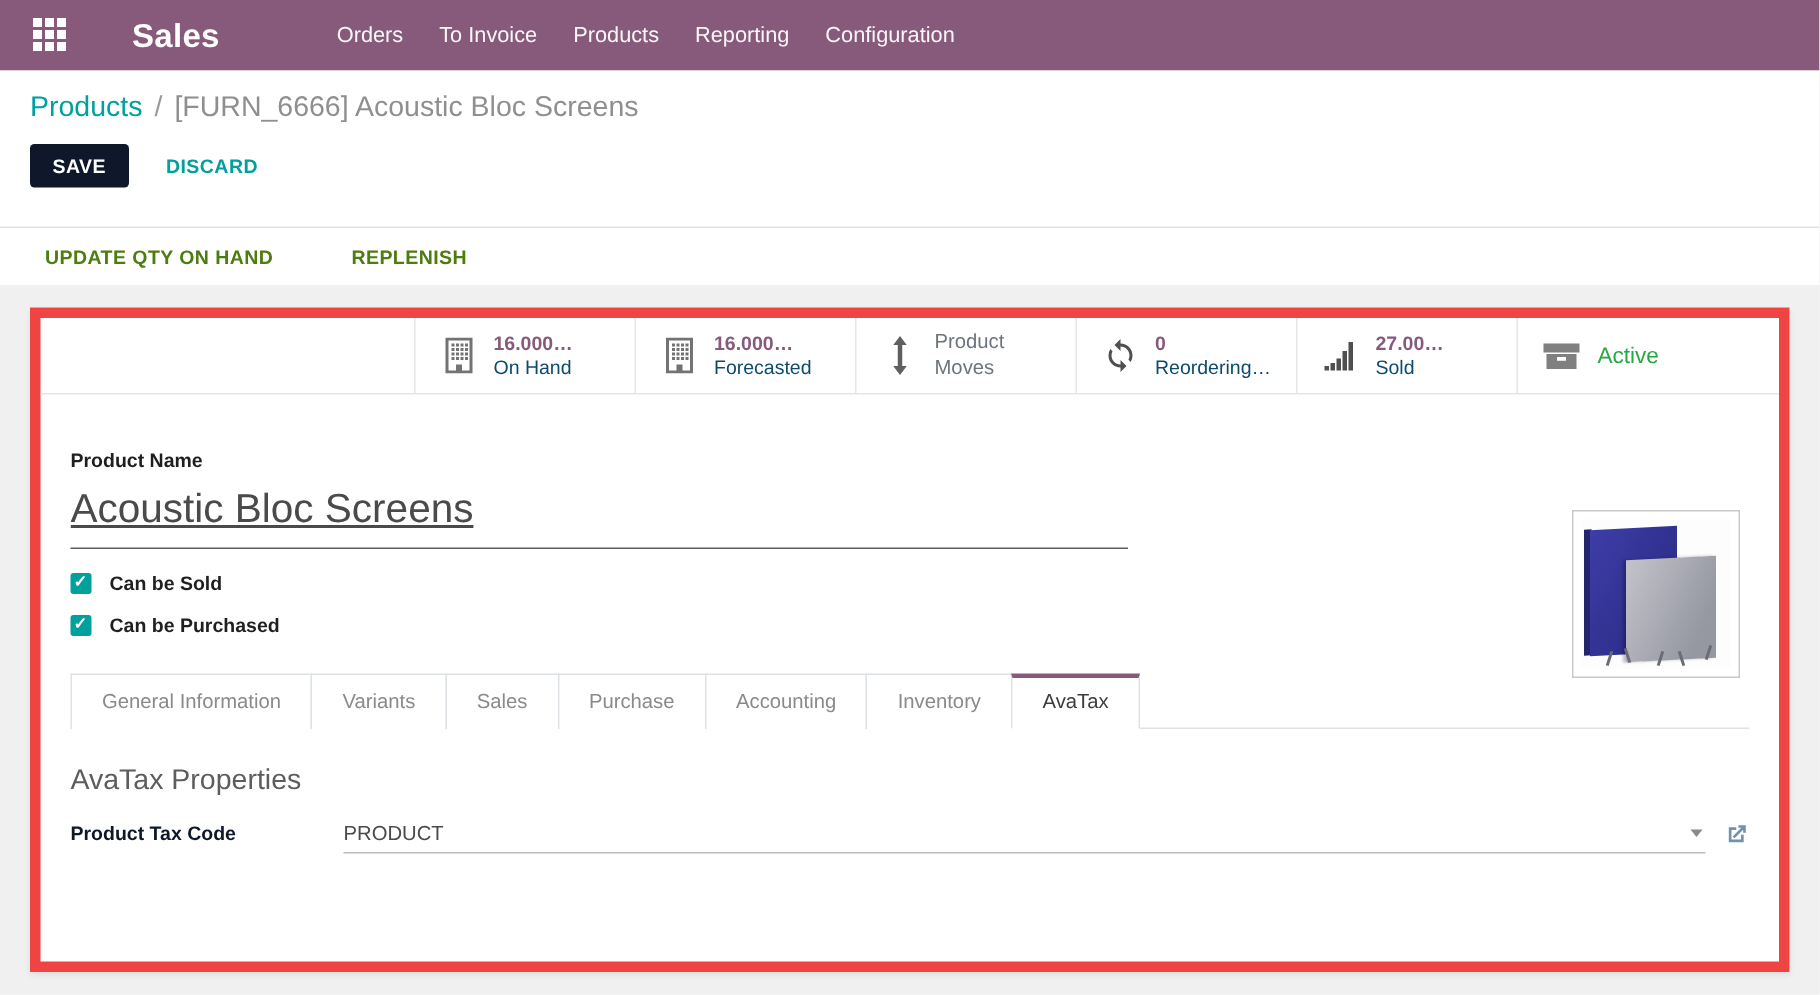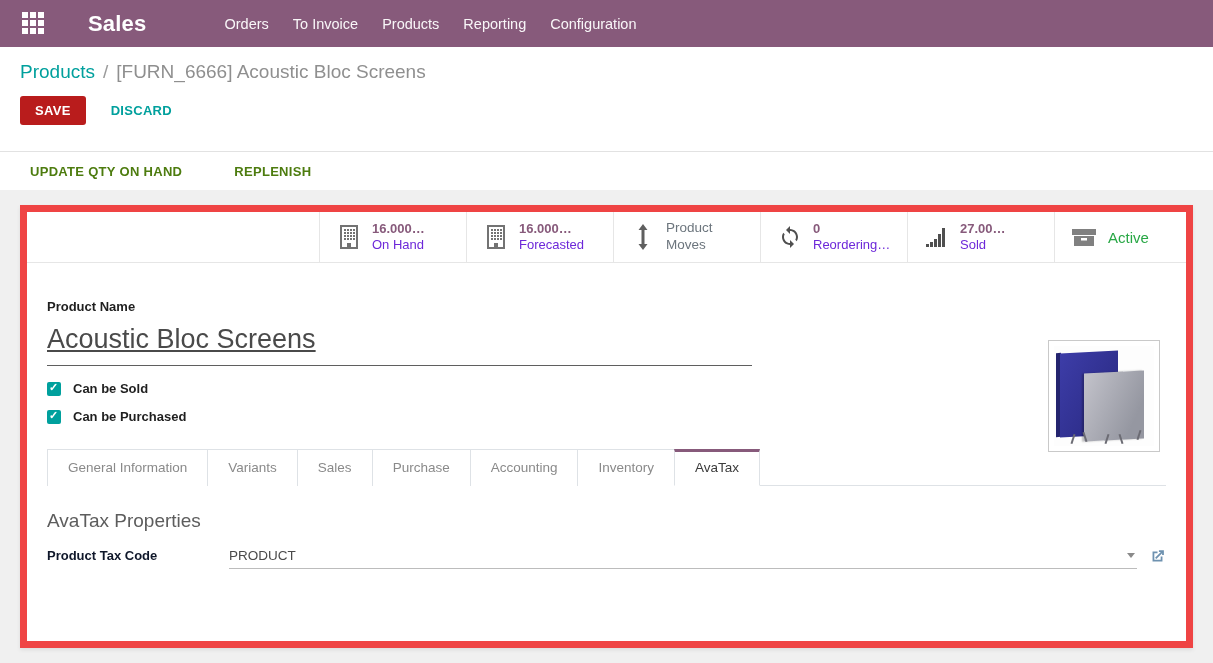--- a/index.html
+++ b/index.html
@@ -15,21 +15,21 @@
   .nav-menu { display:flex; margin-left:66px; }
   .nav-item { color:rgba(255,255,255,.95); font-size:14.5px; padding:14px 12px; cursor:pointer; }
 
   
   .control-panel { height:105px; background:#fff; border-bottom:1px solid #e2e2e2; padding:14px 20px 0; }
   .breadcrumb { font-size:19px; display:flex; gap:8px; align-items:baseline; }
   .breadcrumb .bc-parent { color:#00A09D; cursor:pointer; }
   .breadcrumb .bc-sep { color:#9a9a9a; }
   .breadcrumb .bc-current { color:#8f8f8f; }
   .cp-buttons { margin-top:13px; display:flex; align-items:center; }
-  .btn-save { background:#b91c1c; color:#fff; border:none; font-size:13px; font-weight:bold;
+  .btn-save { background:#0f172a; color:#fff; border:none; font-size:13px; font-weight:bold;
     padding:7px 15px; border-radius:3px; cursor:pointer; letter-spacing:.3px;
     font-family:"Liberation Sans", sans-serif; }
   .btn-discard { background:none; border:none; color:#00A09D; font-size:13px; font-weight:bold;
     margin-left:25px; cursor:pointer; letter-spacing:.3px; font-family:"Liberation Sans", sans-serif; }
 
   
   .action-strip { height:38px; background:#fff; display:flex; align-items:center; padding-left:30px; }
   .strip-btn { background:none; border:none; color:#4d7c0f; font-size:13px; font-weight:bold;
     letter-spacing:.3px; cursor:pointer; font-family:"Liberation Sans", sans-serif; }
   .strip-btn + .strip-btn { margin-left:52px; }
@@ -40,21 +40,21 @@
     height:443px; position:relative; }
 
   
   .stat-row { height:51px; display:flex; border-bottom:1px solid #e6e6e6; }
   .stat-spacer { flex:1; }
   .stat-btn { width:147px; border-left:1px solid #e6e6e6; display:flex; align-items:center;
     padding-left:15px; cursor:pointer; background:#fff; }
   .stat-icon { width:28px; display:flex; justify-content:center; color:#737373; flex-shrink:0; }
   .stat-text { margin-left:9px; line-height:1.25; overflow:hidden; }
   .stat-value { font-size:13px; font-weight:bold; color:#875A7B; white-space:nowrap; }
-  .stat-label { font-size:13px; color:#6d28d9; white-space:nowrap; }
+  .stat-label { font-size:13px; color:#0c4a6e; white-space:nowrap; }
   .stat-muted { font-size:13.5px; color:#6c757d; white-space:nowrap; }
   .stat-active-label { font-size:15px; color:#28a745; font-weight:500; margin-left:10px; }
 
   
   .form-body { padding:36px 20px 0; position:relative; }
   .field-label { font-size:13px; font-weight:bold; color:#1f1f1f; }
   .product-name-input { display:block; width:705px; border:none; border-bottom:1px solid #5f5f5f;
     font-size:27px; color:#4a4a4a; padding:6px 0 10px; margin-top:4px; outline:none; background:transparent;
     font-family:"Liberation Sans", sans-serif;text-decoration:underline; }
   .check-row { display:flex; align-items:center; margin-top:15px; }
@@ -245,21 +245,21 @@
                 <rect x="17" y="3" width="3" height="19"></rect>
               </g>
             </svg>
         </span>
         <span class="stat-text">
           <div class="stat-value">27.00…</div>
           <div class="stat-label">Sold</div>
         </span>
       </div>
 
-      <div class="stat-btn" style="width:132px;">
+      <div class="stat-btn" style="width:175px;">
         <span class="stat-icon">
           <svg width="26" height="24" viewBox="0 0 26 24">
               <g fill="#808080">
                 <rect x="1" y="4" width="24" height="6"></rect>
                 <path d="M3 11h20v10H3z"></path>
               </g>
               <rect x="10" y="13" width="6" height="2.5" fill="#fff"></rect>
             </svg>
         </span>
         <span class="stat-active-label">Active</span>

